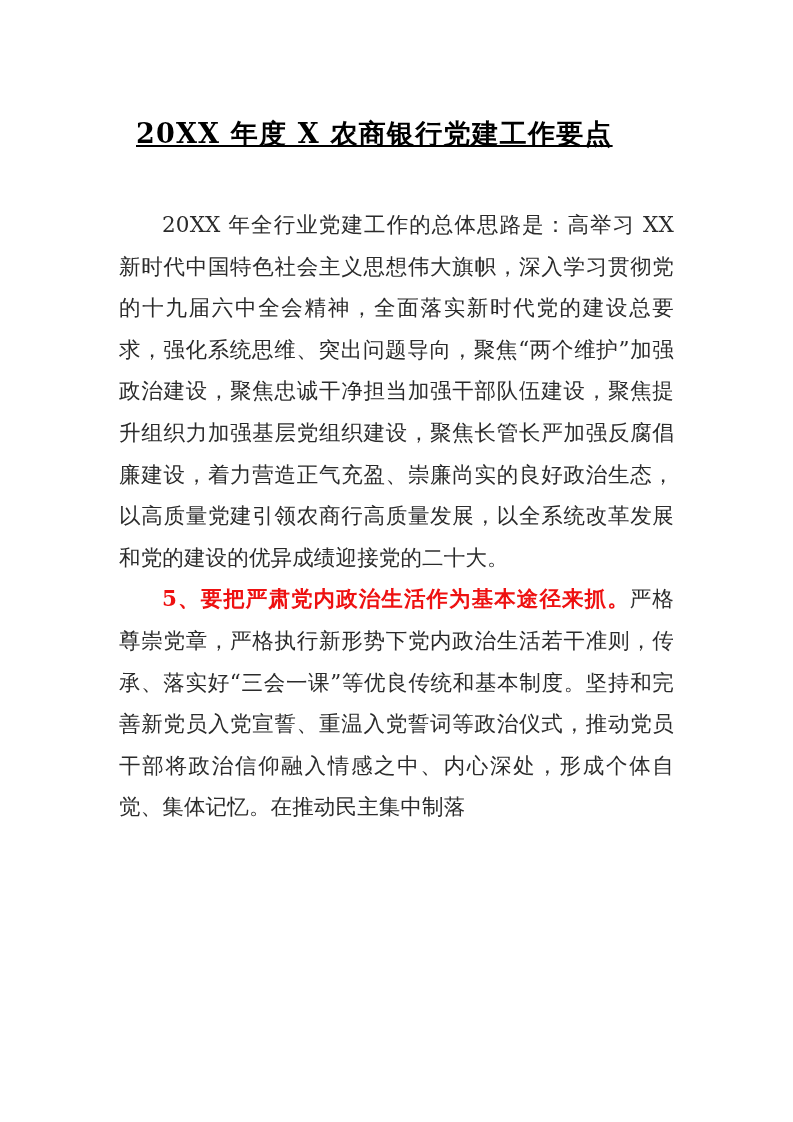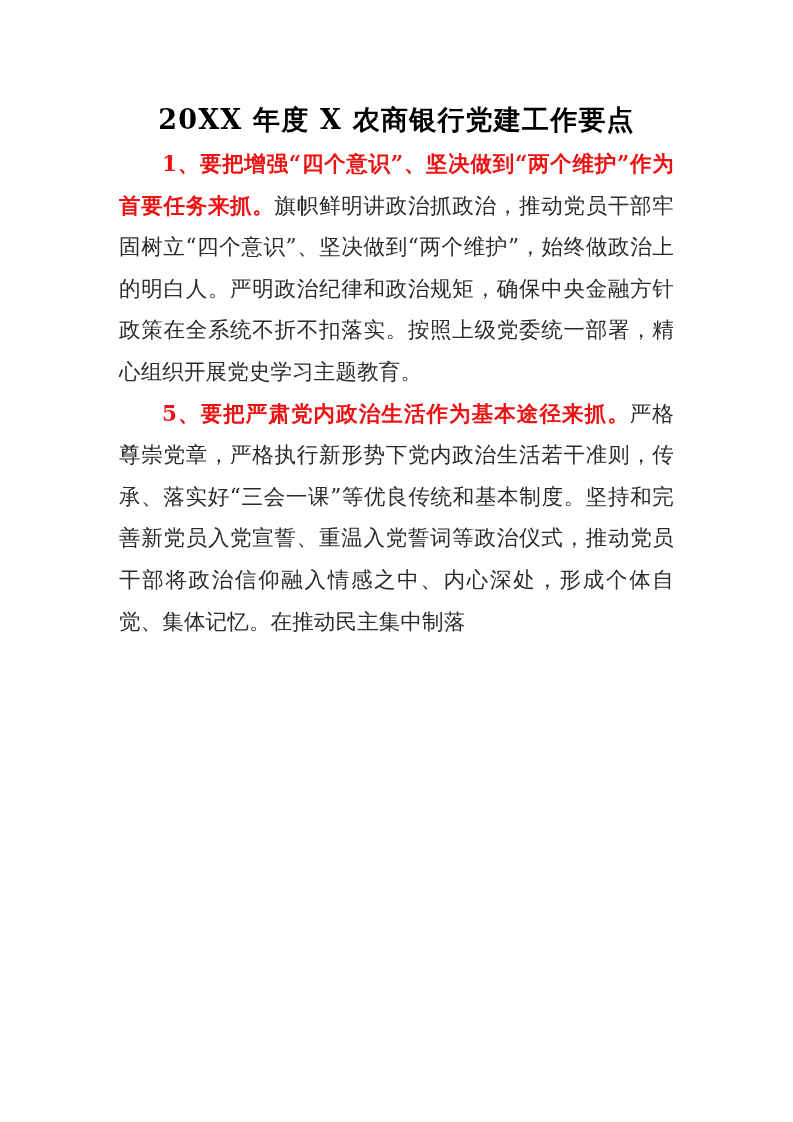--- a/index.html
+++ b/index.html
@@ -22,31 +22,31 @@
 
   .content {
     position: absolute;
     left: 119px;
     top: 0;
     width: 555px;
   }
 
   
   .doc-title {
-    margin: 3px;
+    margin: 17px;
     padding: 0;
     font-family: "DejaVu Serif", "Liberation Serif", serif;
     font-weight: bold;
     font-size: 27px;
     line-height: 40px;
     color: #000000;
-    text-align: center;
     letter-spacing: 1.2px;
     padding-top: 97px;
     white-space: nowrap;
+    text-decoration: underline;
   }
 
   
   .para {
     margin: 0;
     padding: 0;
     font-family: "DejaVu Serif", "Liberation Serif", serif;
     font-size: 21.5px;
     line-height: 41.6px;
     color: #2b2b2b;
@@ -94,20 +94,20 @@
   }
 </style>
 </head>
 <body>
 
 <div class="page">
   <div class="content">
 
     <h1 class="doc-title">20XX 年度 X 农商银行党建工作要点</h1>
 
+    <p class="para para-first">20XX 年全行业党建工作的总体思路是：高举习 XX 新时代中国特色社会主义思想伟大旗帜，深入学习贯彻党的十九届六中全会精神，全面落实新时代党的建设总要求，强化系统思维、突出问题导向，聚焦“两个维护”加强政治建设，聚焦忠诚干净担当加强干部队伍建设，聚焦提升组织力加强基层党组织建设，聚焦长管长严加强反腐倡廉建设，着力营造正气充盈、崇廉尚实的良好政治生态，以高质量党建引领农商行高质量发展，以全系统改革发展和党的建设的优异成绩迎接党的二十大。</p>
 
 
-    <p class="para para-item"><span class="lead-red">1、要把增强“四个意识”、坚决做到“两个维护”作为首要任务来抓。</span><span class="body-black">旗帜鲜明讲政治抓政治，推动党员干部牢固树立“四个意识”、坚决做到“两个维护”，始终做政治上的明白人。严明政治纪律和政治规矩，确保中央金融方针政策在全系统不折不扣落实。按照上级党委统一部署，精心组织开展党史学习主题教育。</span></p>
 
     <p class="para para-item"><span class="lead-red">5、要把严肃党内政治生活作为基本途径来抓。</span><span class="body-black">严格尊崇党章，严格执行新形势下党内政治生活若干准则，传承、落实好“三会一课”等优良传统和基本制度。坚持和完善新党员入党宣誓、重温入党誓词等政治仪式，推动党员干部将政治信仰融入情感之中、内心深处，形成个体自觉、集体记忆。在推动民主集中制落</span></p>
 
   </div>
 </div>
 
 </body></html>

